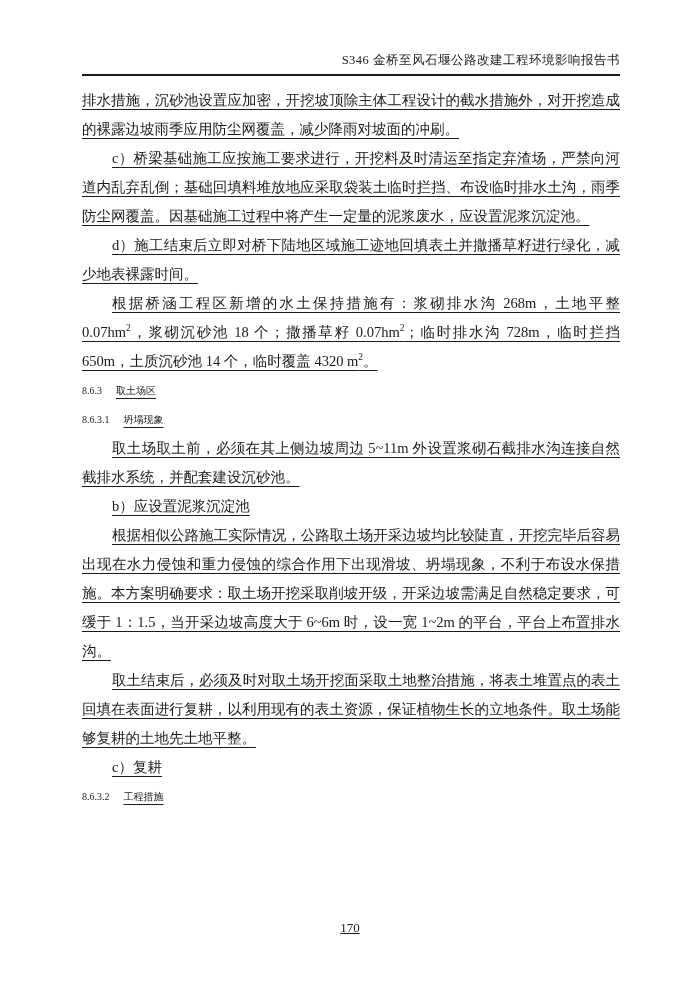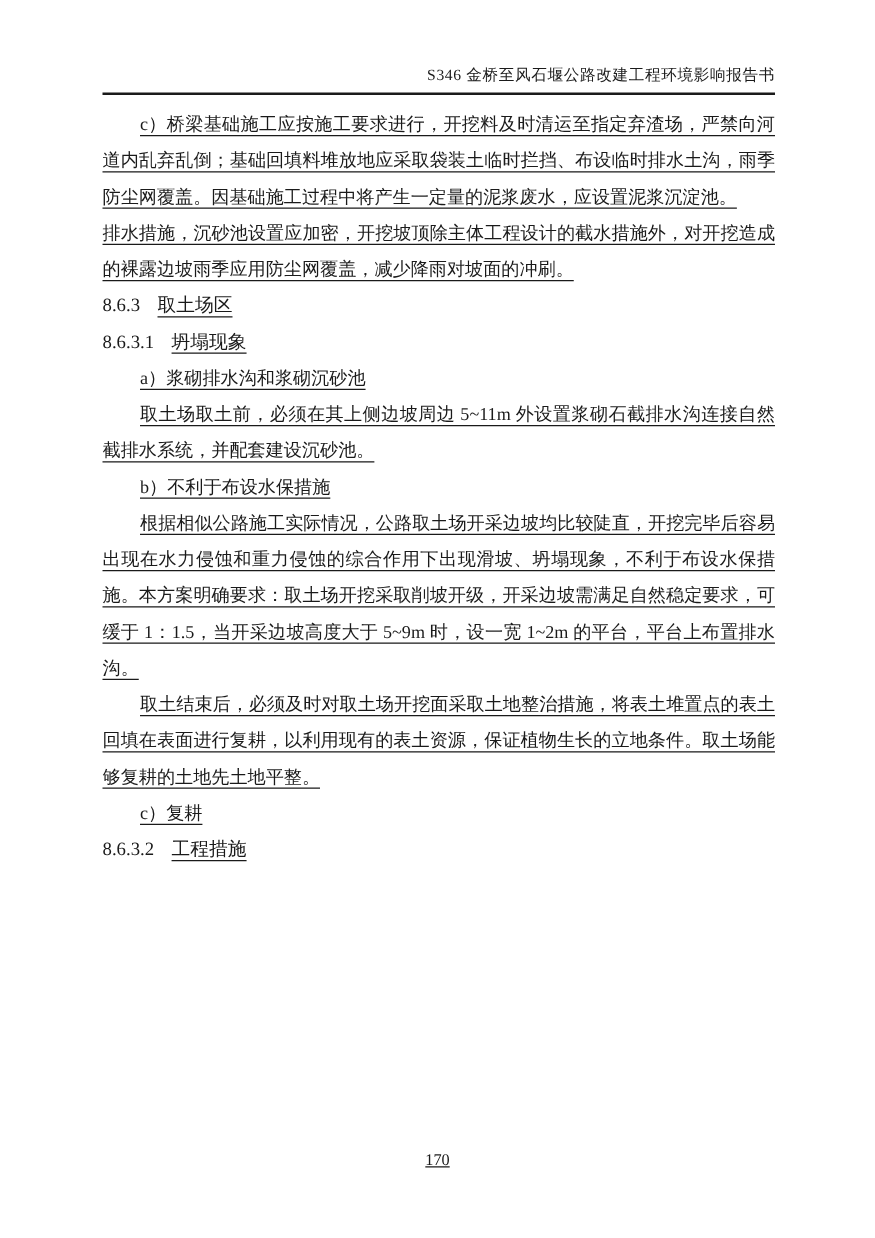--- a/index.html
+++ b/index.html
@@ -45,21 +45,21 @@
     line-height: 29px;
     text-align: justify;
   }
   p.indent { text-indent: 30px; }
   .u {
     text-decoration: underline;
     text-decoration-thickness: 1px;
     text-underline-offset: 3.5px;
   }
   p.heading {
-    font-size: 15px;
+    font-size: 10px;
     text-align: left;
   }
   .h-num { display: inline-block; margin-right: 14px; }
   sup {
     font-size: 9.5px;
     line-height: 0;
     vertical-align: super;
   }
   .footer {
     position: absolute;
@@ -75,28 +75,29 @@
 </head>
 <body>
 
 <div class="page">
   <div class="header">
     <div class="header-title">S346 金桥至风石堰公路改建工程环境影响报告书</div>
     <div class="header-rule"></div>
   </div>
 
   <div class="content">
+      <p class="para"><span class="u">排水措施，沉砂池设置应加密，开挖坡顶除主体工程设计的截水措施外，对开挖造成的裸露边坡雨季应用防尘网覆盖，减少降雨对坡面的冲刷。</span></p>
       <p class="para indent"><span class="u">c）桥梁基础施工应按施工要求进行，开挖料及时清运至指定弃渣场，严禁向河道内乱弃乱倒；基础回填料堆放地应采取袋装土临时拦挡、布设临时排水土沟，雨季防尘网覆盖。因基础施工过程中将产生一定量的泥浆废水，应设置泥浆沉淀池。</span></p>
-      <p class="para"><span class="u">排水措施，沉砂池设置应加密，开挖坡顶除主体工程设计的截水措施外，对开挖造成的裸露边坡雨季应用防尘网覆盖，减少降雨对坡面的冲刷。</span></p>
+      <p class="para indent"><span class="u">d）施工结束后立即对桥下陆地区域施工迹地回填表土并撒播草籽进行绿化，减少地表裸露时间。</span></p>
+      <p class="para indent"><span class="u">根据桥涵工程区新增的水土保持措施有：浆砌排水沟 268m，土地平整 0.07hm<sup>2</sup>，浆砌沉砂池 18 个；撒播草籽 0.07hm<sup>2</sup>；临时排水沟 728m，临时拦挡 650m，土质沉砂池 14 个，临时覆盖 4320 m<sup>2</sup>。</span></p>
       <p class="heading"><span class="h-num">8.6.3</span><span class="u">取土场区</span></p>
       <p class="heading"><span class="h-num">8.6.3.1</span><span class="u">坍塌现象</span></p>
-      <p class="para indent"><span class="u">a）浆砌排水沟和浆砌沉砂池</span></p>
       <p class="para indent"><span class="u">取土场取土前，必须在其上侧边坡周边 5~11m 外设置浆砌石截排水沟连接自然截排水系统，并配套建设沉砂池。</span></p>
-      <p class="para indent"><span class="u">b）不利于布设水保措施</span></p>
-      <p class="para indent"><span class="u">根据相似公路施工实际情况，公路取土场开采边坡均比较陡直，开挖完毕后容易出现在水力侵蚀和重力侵蚀的综合作用下出现滑坡、坍塌现象，不利于布设水保措施。本方案明确要求：取土场开挖采取削坡开级，开采边坡需满足自然稳定要求，可缓于 1：1.5，当开采边坡高度大于 5~9m 时，设一宽 1~2m 的平台，平台上布置排水沟。</span></p>
+      <p class="para indent"><span class="u">b）应设置泥浆沉淀池</span></p>
+      <p class="para indent"><span class="u">根据相似公路施工实际情况，公路取土场开采边坡均比较陡直，开挖完毕后容易出现在水力侵蚀和重力侵蚀的综合作用下出现滑坡、坍塌现象，不利于布设水保措施。本方案明确要求：取土场开挖采取削坡开级，开采边坡需满足自然稳定要求，可缓于 1：1.5，当开采边坡高度大于 6~6m 时，设一宽 1~2m 的平台，平台上布置排水沟。</span></p>
       <p class="para indent"><span class="u">取土结束后，必须及时对取土场开挖面采取土地整治措施，将表土堆置点的表土回填在表面进行复耕，以利用现有的表土资源，保证植物生长的立地条件。取土场能够复耕的土地先土地平整。</span></p>
       <p class="para indent"><span class="u">c）复耕</span></p>
       <p class="heading"><span class="h-num">8.6.3.2</span><span class="u">工程措施</span></p>
     </div>
 
   <div class="footer">
     <span>170</span>
   </div>
 </div>
 

